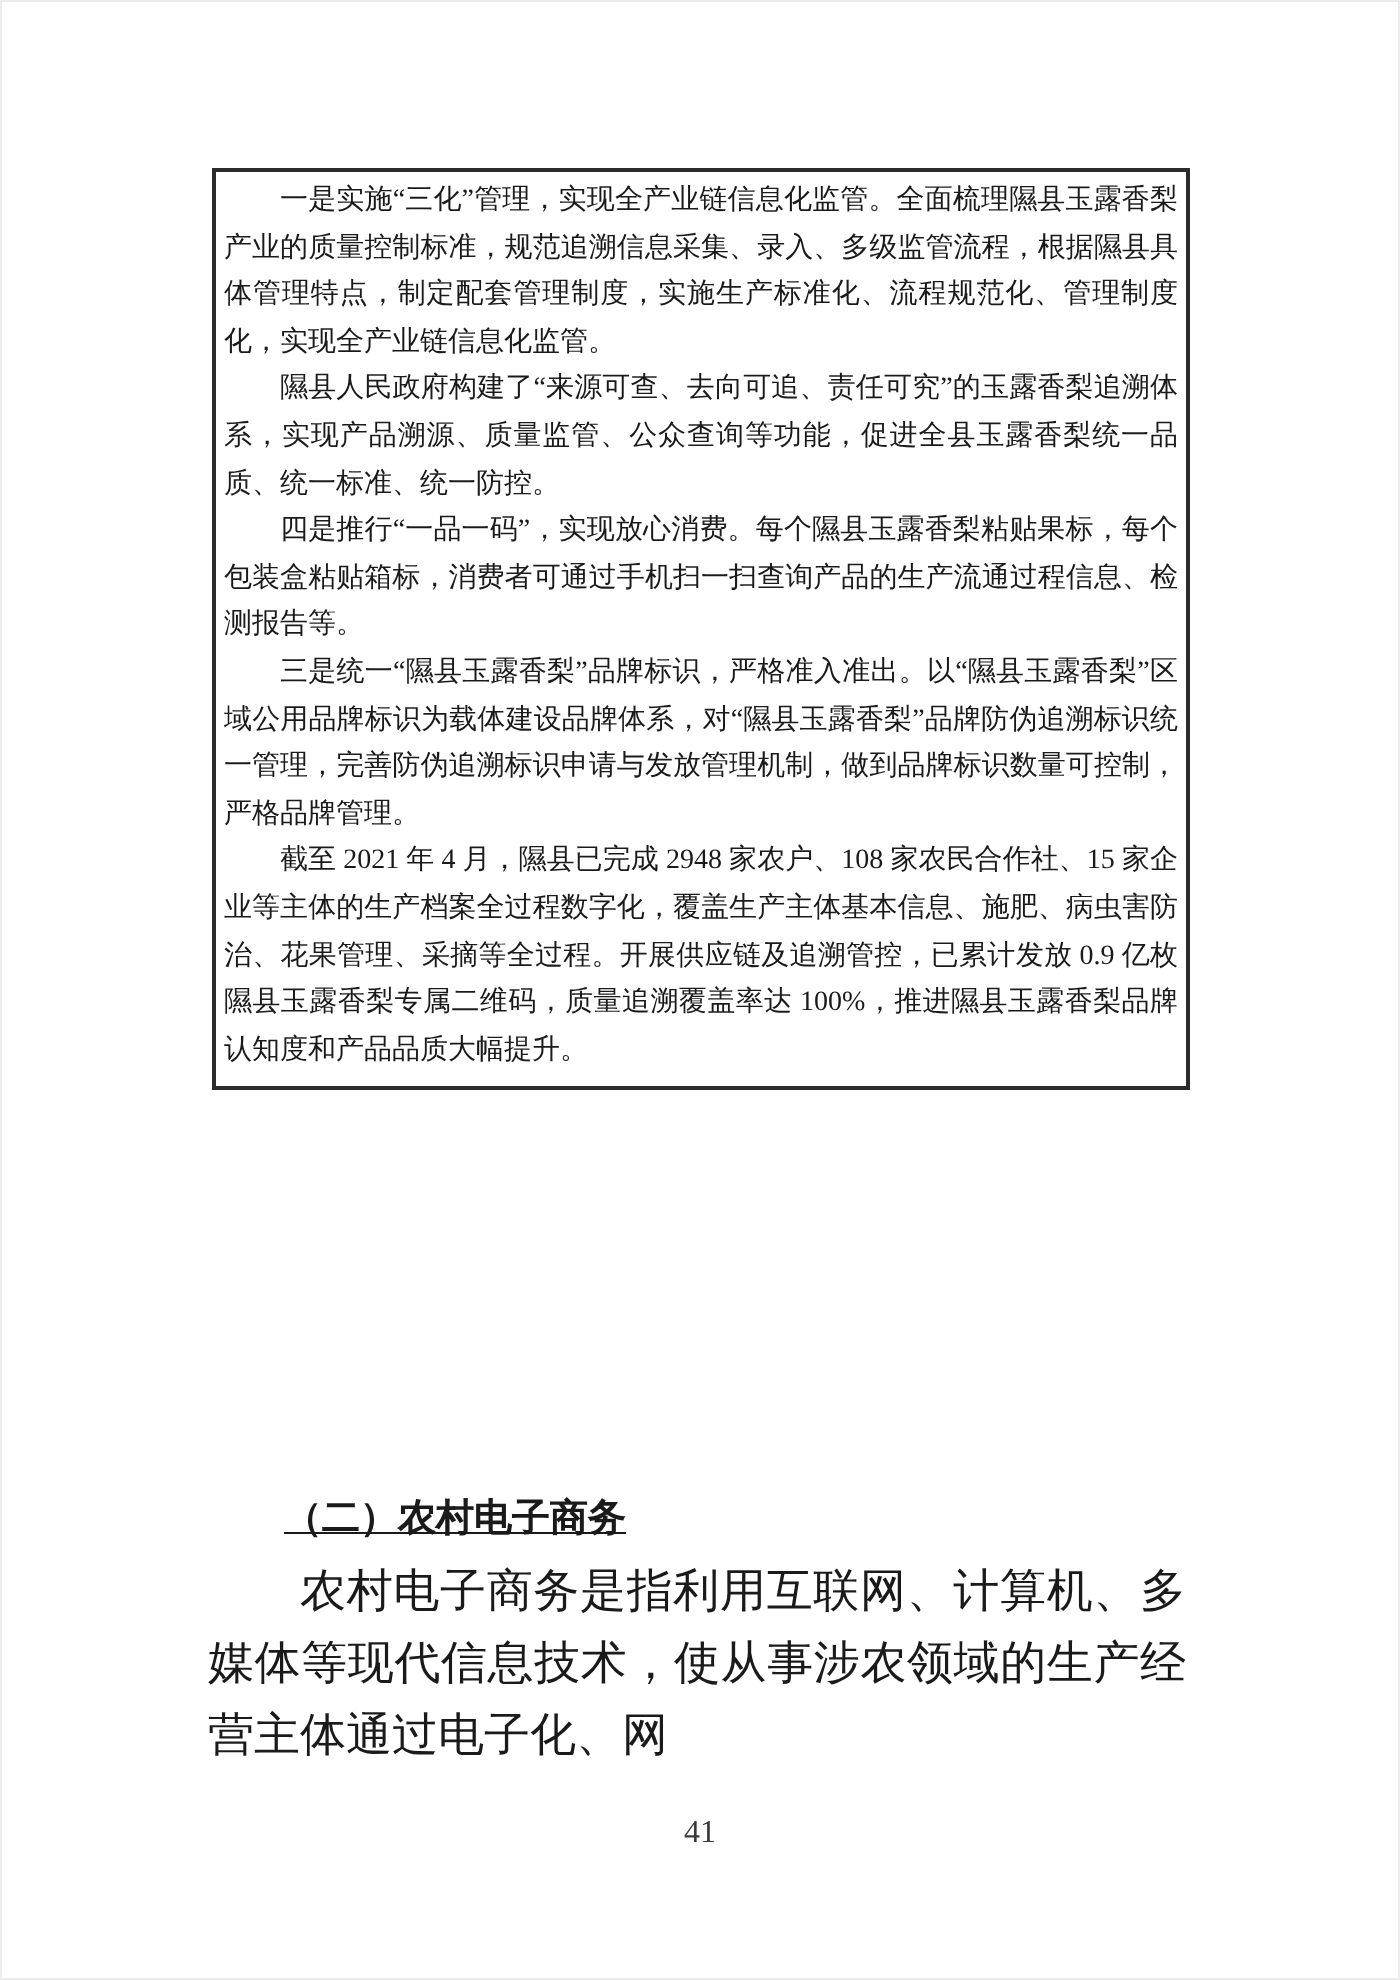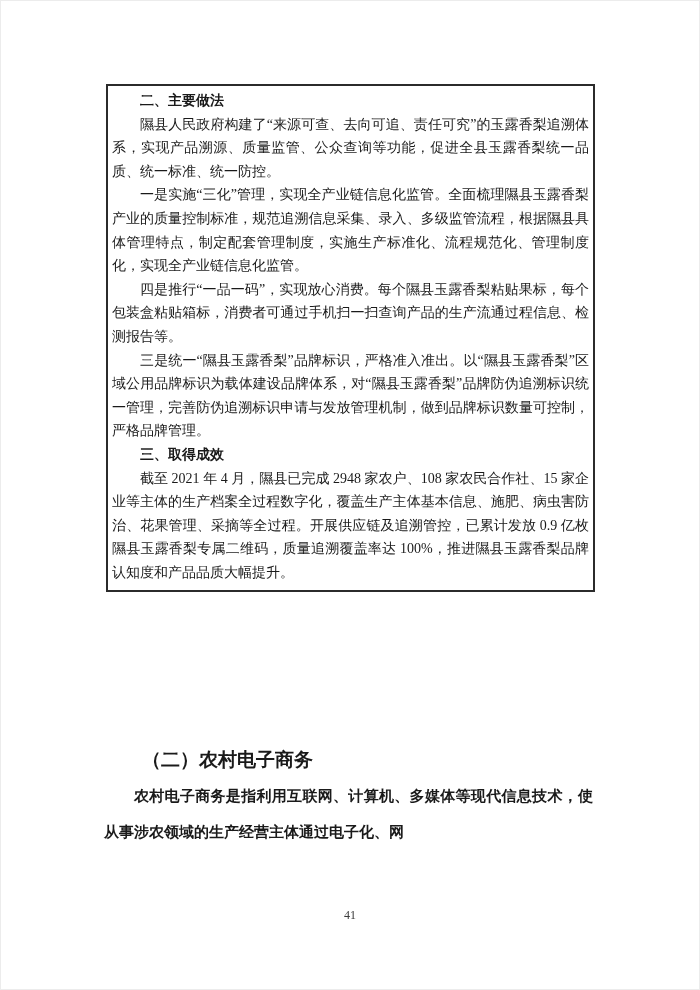--- a/index.html
+++ b/index.html
@@ -50,52 +50,50 @@
     top: 742px;
     width: 489px;
   }
   .sub-heading {
     font-size: 19px;
     line-height: 36px;
     font-weight: bold;
     text-indent: 2em;
     margin: 0;
     white-space: nowrap;
+    text-decoration: underline;
   }
   .sub-para {
-    font-size: 15px;
+    font-size: 23px;
     line-height: 36px;
     text-indent: 2em;
     text-align: justify;
     margin: 0;
-    font-weight: bold;
   }
   
   .footer {
     position: absolute;
     left: 0;
     top: 908px;
     width: 700px;
     text-align: center;
-    font-size: 12px;
+    font-size: 16px;
     color: #3a3a3a;
   }
 </style>
 </head>
 <body>
 
 <div class="page">
 
   <div class="textbox">
-    <p class="box-heading">二、主要做法</p>
+    <p class="box-para">一是实施“三化”管理，实现全产业链信息化监管。全面梳理隰县玉露香梨产业的质量控制标准，规范追溯信息采集、录入、多级监管流程，根据隰县具体管理特点，制定配套管理制度，实施生产标准化、流程规范化、管理制度化，实现全产业链信息化监管。</p>
     <p class="box-para">隰县人民政府构建了“来源可查、去向可追、责任可究”的玉露香梨追溯体系，实现产品溯源、质量监管、公众查询等功能，促进全县玉露香梨统一品质、统一标准、统一防控。</p>
-    <p class="box-para">一是实施“三化”管理，实现全产业链信息化监管。全面梳理隰县玉露香梨产业的质量控制标准，规范追溯信息采集、录入、多级监管流程，根据隰县具体管理特点，制定配套管理制度，实施生产标准化、流程规范化、管理制度化，实现全产业链信息化监管。</p>
     <p class="box-para">四是推行“一品一码”，实现放心消费。每个隰县玉露香梨粘贴果标，每个包装盒粘贴箱标，消费者可通过手机扫一扫查询产品的生产流通过程信息、检测报告等。</p>
     <p class="box-para">三是统一“隰县玉露香梨”品牌标识，严格准入准出。以“隰县玉露香梨”区域公用品牌标识为载体建设品牌体系，对“隰县玉露香梨”品牌防伪追溯标识统一管理，完善防伪追溯标识申请与发放管理机制，做到品牌标识数量可控制，严格品牌管理。</p>
-    <p class="box-heading">三、取得成效</p>
     <p class="box-para">截至 2021 年 4 月，隰县已完成 2948 家农户、108 家农民合作社、15 家企业等主体的生产档案全过程数字化，覆盖生产主体基本信息、施肥、病虫害防治、花果管理、采摘等全过程。开展供应链及追溯管控，已累计发放 0.9 亿枚隰县玉露香梨专属二维码，质量追溯覆盖率达 100%，推进隰县玉露香梨品牌认知度和产品品质大幅提升。</p>
   </div>
 
   <div class="below-section">
     <p class="sub-heading">（二）农村电子商务</p>
     <p class="sub-para">农村电子商务是指利用互联网、计算机、多媒体等现代信息技术，使从事涉农领域的生产经营主体通过电子化、网</p>
   </div>
 
   <div class="footer">
     <span>41</span>

